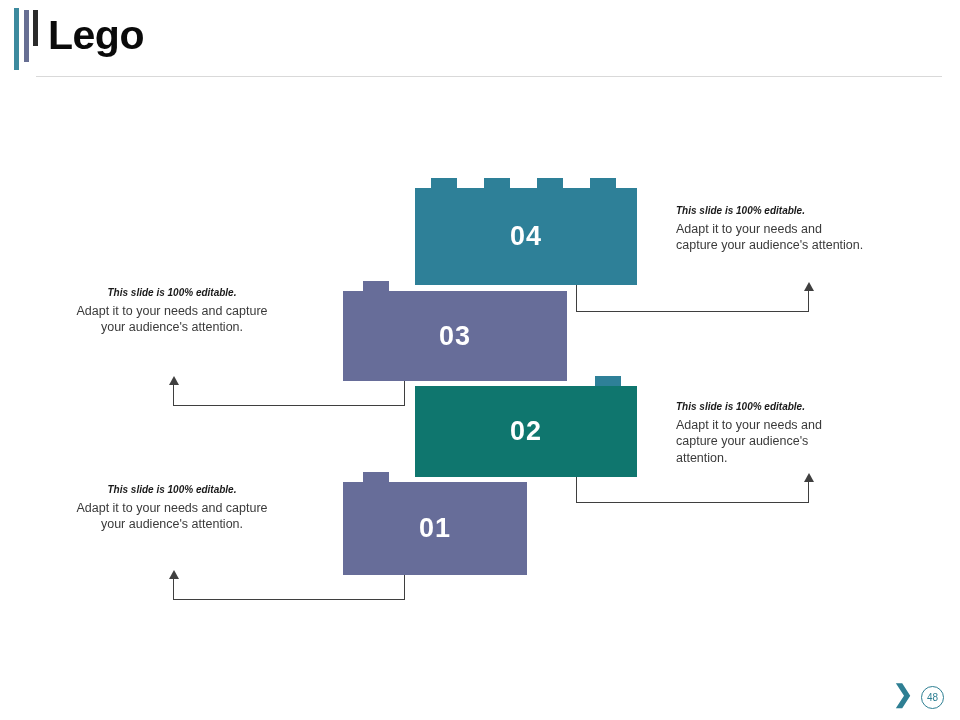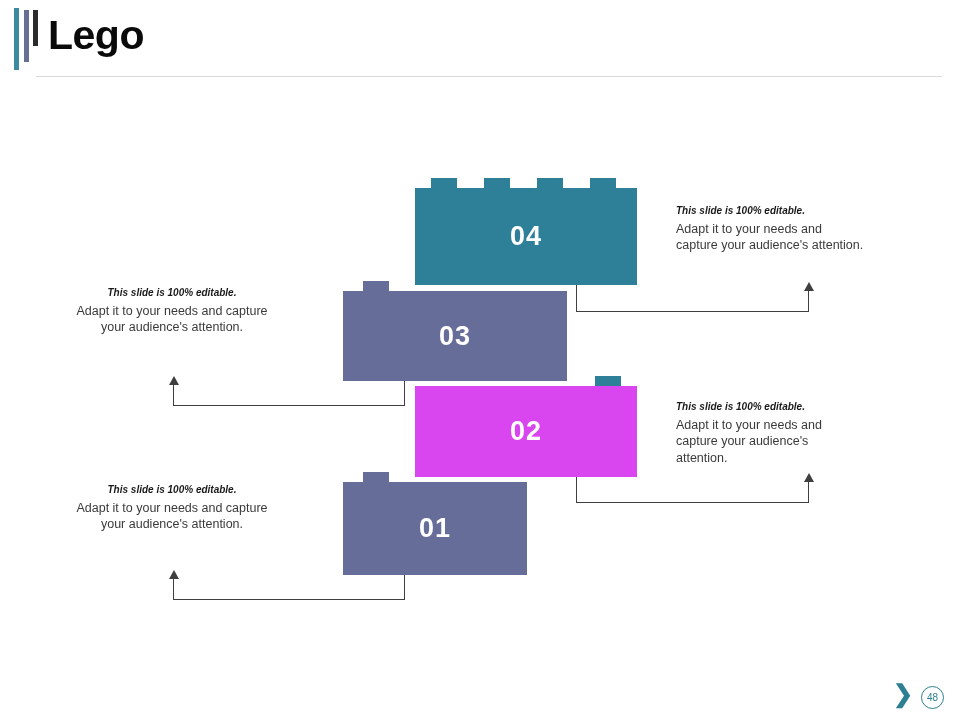--- a/index.html
+++ b/index.html
@@ -152,21 +152,21 @@
 
 <div class="lego-block" style="left:343px; top:281px; width:224px; height:100px;">
   <div class="stud" style="left:20px; top:0; width:26px; background:#676d99;"></div>
   <div class="lego-body" style="top:10px; height:90px; background:#676d99;">
     <span class="lego-num">03</span>
   </div>
 </div>
 
 <div class="lego-block" style="left:415px; top:376px; width:222px; height:101px;">
   <div class="stud" style="left:180px; top:0; width:26px; background:#2e8098;"></div>
-  <div class="lego-body" style="top:10px; height:91px; background:#d946ef;">
+  <div class="lego-body" style="top:10px; height:91px; background:#0f766e;">
     <span class="lego-num">02</span>
   </div>
 </div>
 
 <div class="lego-block" style="left:343px; top:472px; width:184px; height:103px;">
   <div class="stud" style="left:20px; top:0; width:26px; background:#676d99;"></div>
   <div class="lego-body" style="top:10px; height:93px; background:#676d99;">
     <span class="lego-num">01</span>
   </div>
 </div>

